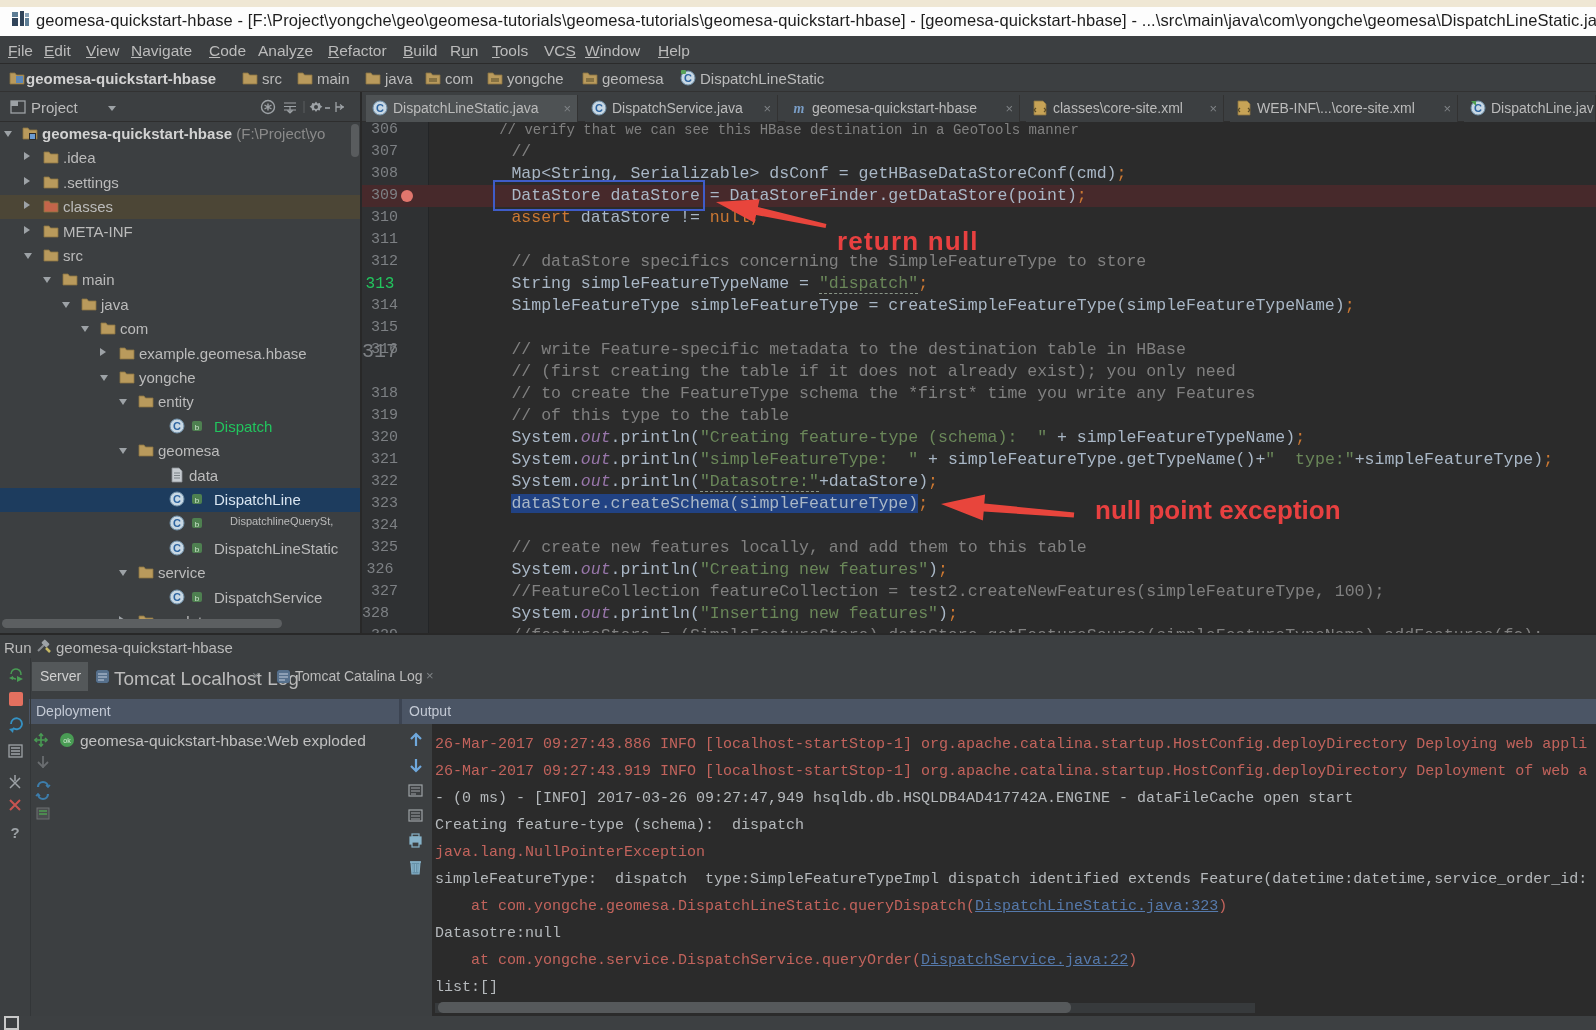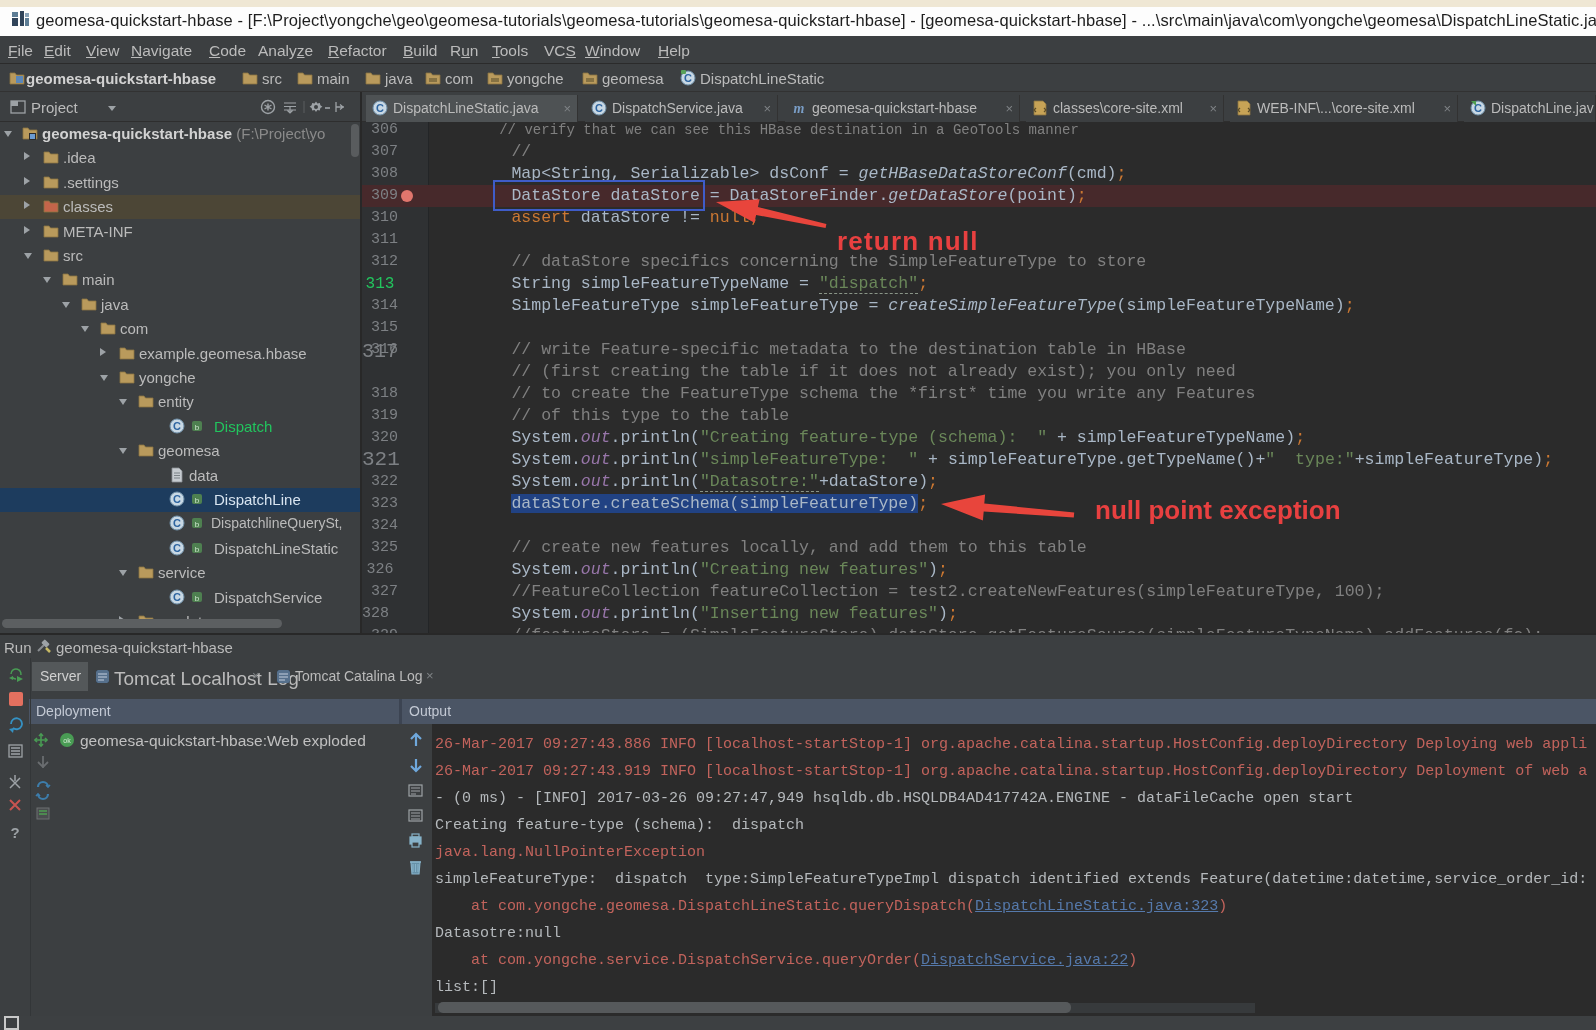--- a/index.html
+++ b/index.html
@@ -1,20 +1,20 @@
 <!DOCTYPE html>
 <html><head><meta charset="utf-8"><style>
 *{margin:0;padding:0;box-sizing:border-box}
 html,body{width:1596px;height:1030px;overflow:hidden;background:#2b2b2b;font-family:"Liberation Sans",sans-serif}
 .abs{position:absolute}
 .ui{color:#bbbbbb;font-size:15px;white-space:nowrap}
 .mono{font-family:"Liberation Mono",monospace}
 
 .d{color:#a9b7c6}.k{color:#cc7832}.s{color:#6a8759}.c{color:#808080}
-.i{color:#a9b7c6;font-style:italic}.o{color:#9876aa;font-style:italic}
+.i{color:#a9b7c6;}.o{color:#9876aa;font-style:italic}
 .u{border-bottom:1px dashed #8a9588}
 .sel{background:#214283}
 .cr{color:#c2635c}.cg{color:#b5b9bc}.lk{color:#5579ab;text-decoration:underline}
 </style></head>
 <body>
 <div class="abs" style="left:0;top:0;width:1596px;height:7px;background:#efe7d4"></div>
 <div class="abs" style="left:0;top:7px;width:1596px;height:29px;background:#fdfdfd"></div>
 <svg class="abs" style="left:11px;top:9px" width="20" height="20" viewBox="0 0 20 20">
 <rect x="1" y="3" width="6" height="5" fill="#5d7d95"></rect>
 <rect x="1" y="9" width="6" height="8" fill="#31445a"></rect>
@@ -234,21 +234,21 @@
     </svg>
     <div style="position:absolute;left:214px;top:369px;font-size:15px;color:#d8e4f0;white-space:nowrap">DispatchLine</div>
     <svg style="position:absolute;left:169px;top:393px" width="16" height="16" viewBox="0 0 16 16">
       <circle cx="8" cy="8" r="7" fill="#c8d8e4" stroke="#6f8fa8" stroke-width="1"></circle>
       <text x="8" y="12" text-anchor="middle" font-family="Liberation Sans" font-size="11" font-weight="bold" fill="#2d64a0">C</text>
     </svg>
     <svg style="position:absolute;left:191px;top:395px" width="12" height="12" viewBox="0 0 12 12">
       <rect x="1" y="1" width="10" height="10" rx="2" fill="#4e8050"></rect>
       <text x="6" y="9.5" text-anchor="middle" font-family="Liberation Sans" font-size="8" fill="#cde5cd">b</text>
     </svg>
-    <div style="position:absolute;left:211px;top:393px;font-size:14px;color:#bbbbbb;white-space:nowrap">DispatchlineQuerySt,</div>
+    <div style="position:absolute;left:230px;top:393px;font-size:11px;color:#bbbbbb;white-space:nowrap">DispatchlineQuerySt,</div>
     <svg style="position:absolute;left:169px;top:418px" width="16" height="16" viewBox="0 0 16 16">
       <circle cx="8" cy="8" r="7" fill="#c8d8e4" stroke="#6f8fa8" stroke-width="1"></circle>
       <text x="8" y="12" text-anchor="middle" font-family="Liberation Sans" font-size="11" font-weight="bold" fill="#2d64a0">C</text>
     </svg>
     <svg style="position:absolute;left:191px;top:420px" width="12" height="12" viewBox="0 0 12 12">
       <rect x="1" y="1" width="10" height="10" rx="2" fill="#4e8050"></rect>
       <text x="6" y="9.5" text-anchor="middle" font-family="Liberation Sans" font-size="8" fill="#cde5cd">b</text>
     </svg>
     <div style="position:absolute;left:214px;top:418px;font-size:15px;color:#bbbbbb;white-space:nowrap">DispatchLineStatic</div>
     <div style="position:absolute;left:119px;top:448px;width:0;height:0;border-left:4.5px solid transparent;border-right:4.5px solid transparent;border-top:6px solid #9da2a6"></div>
@@ -298,21 +298,21 @@
 <div class="abs mono" style="left:362px;top:339px;width:36px;text-align:right;font-size:15px;color:#7d8084;line-height:22px">316</div>
 <div class="abs mono" style="left:432px;top:339px;font-size:16.55px;line-height:22px;white-space:pre">        <span class="c">// write Feature-specific metadata to the destination table in HBase</span></div>
 <div class="abs mono" style="left:362px;top:341px;width:36px;font-size:20px;color:#7d8084;line-height:22px">317</div>
 <div class="abs mono" style="left:432px;top:361px;font-size:16.55px;line-height:22px;white-space:pre">        <span class="c">// (first creating the table if it does not already exist); you only need</span></div>
 <div class="abs mono" style="left:362px;top:383px;width:36px;text-align:right;font-size:15px;color:#7d8084;line-height:22px">318</div>
 <div class="abs mono" style="left:432px;top:383px;font-size:16.55px;line-height:22px;white-space:pre">        <span class="c">// to create the FeatureType schema the *first* time you write any Features</span></div>
 <div class="abs mono" style="left:362px;top:405px;width:36px;text-align:right;font-size:15px;color:#7d8084;line-height:22px">319</div>
 <div class="abs mono" style="left:432px;top:405px;font-size:16.55px;line-height:22px;white-space:pre">        <span class="c">// of this type to the table</span></div>
 <div class="abs mono" style="left:362px;top:427px;width:36px;text-align:right;font-size:15px;color:#7d8084;line-height:22px">320</div>
 <div class="abs mono" style="left:432px;top:427px;font-size:16.55px;line-height:22px;white-space:pre">        <span class="d">System.</span><span class="o">out</span><span class="d">.println(</span><span class="s">"Creating feature-type (schema):  "</span><span class="d"> + simpleFeatureTypeName)</span><span class="k">;</span></div>
-<div class="abs mono" style="left:362px;top:449px;width:36px;text-align:right;font-size:21px;color:#7d8084;line-height:22px">321</div>
+<div class="abs mono" style="left:362px;top:449px;width:36px;text-align:right;font-size:15px;color:#7d8084;line-height:22px">321</div>
 <div class="abs mono" style="left:432px;top:449px;font-size:16.55px;line-height:22px;white-space:pre">        <span class="d">System.</span><span class="o">out</span><span class="d">.println(</span><span class="s">"simpleFeatureType:  "</span><span class="d"> + simpleFeatureType.getTypeName()+</span><span class="s">"  type:"</span><span class="d">+simpleFeatureType)</span><span class="k">;</span></div>
 <div class="abs mono" style="left:362px;top:471px;width:36px;text-align:right;font-size:15px;color:#7d8084;line-height:22px">322</div>
 <div class="abs mono" style="left:432px;top:471px;font-size:16.55px;line-height:22px;white-space:pre">        <span class="d">System.</span><span class="o">out</span><span class="d">.println(</span><span class="s u">"Datasotre:"</span><span class="d">+dataStore)</span><span class="k">;</span></div>
 <div class="abs mono" style="left:362px;top:493px;width:36px;text-align:right;font-size:15px;color:#7d8084;line-height:22px">323</div>
 <div class="abs mono" style="left:432px;top:493px;font-size:16.55px;line-height:22px;white-space:pre">        <span class="sel"><span class="d">dataStore.createSchema(simpleFeatureType)</span></span><span class="k">;</span></div>
 <div class="abs mono" style="left:362px;top:515px;width:36px;text-align:right;font-size:15px;color:#7d8084;line-height:22px">324</div>
 <div class="abs mono" style="left:362px;top:537px;width:36px;text-align:right;font-size:15px;color:#7d8084;line-height:22px">325</div>
 <div class="abs mono" style="left:432px;top:537px;font-size:16.55px;line-height:22px;white-space:pre">        <span class="c">// create new features locally, and add them to this table</span></div>
 <div class="abs mono" style="left:362px;top:559px;width:36px;text-align:center;font-size:15px;color:#7d8084;line-height:22px">326</div>
 <div class="abs mono" style="left:432px;top:559px;font-size:16.55px;line-height:22px;white-space:pre">        <span class="d">System.</span><span class="o">out</span><span class="d">.println(</span><span class="s">"Creating new features"</span><span class="d">)</span><span class="k">;</span></div>

